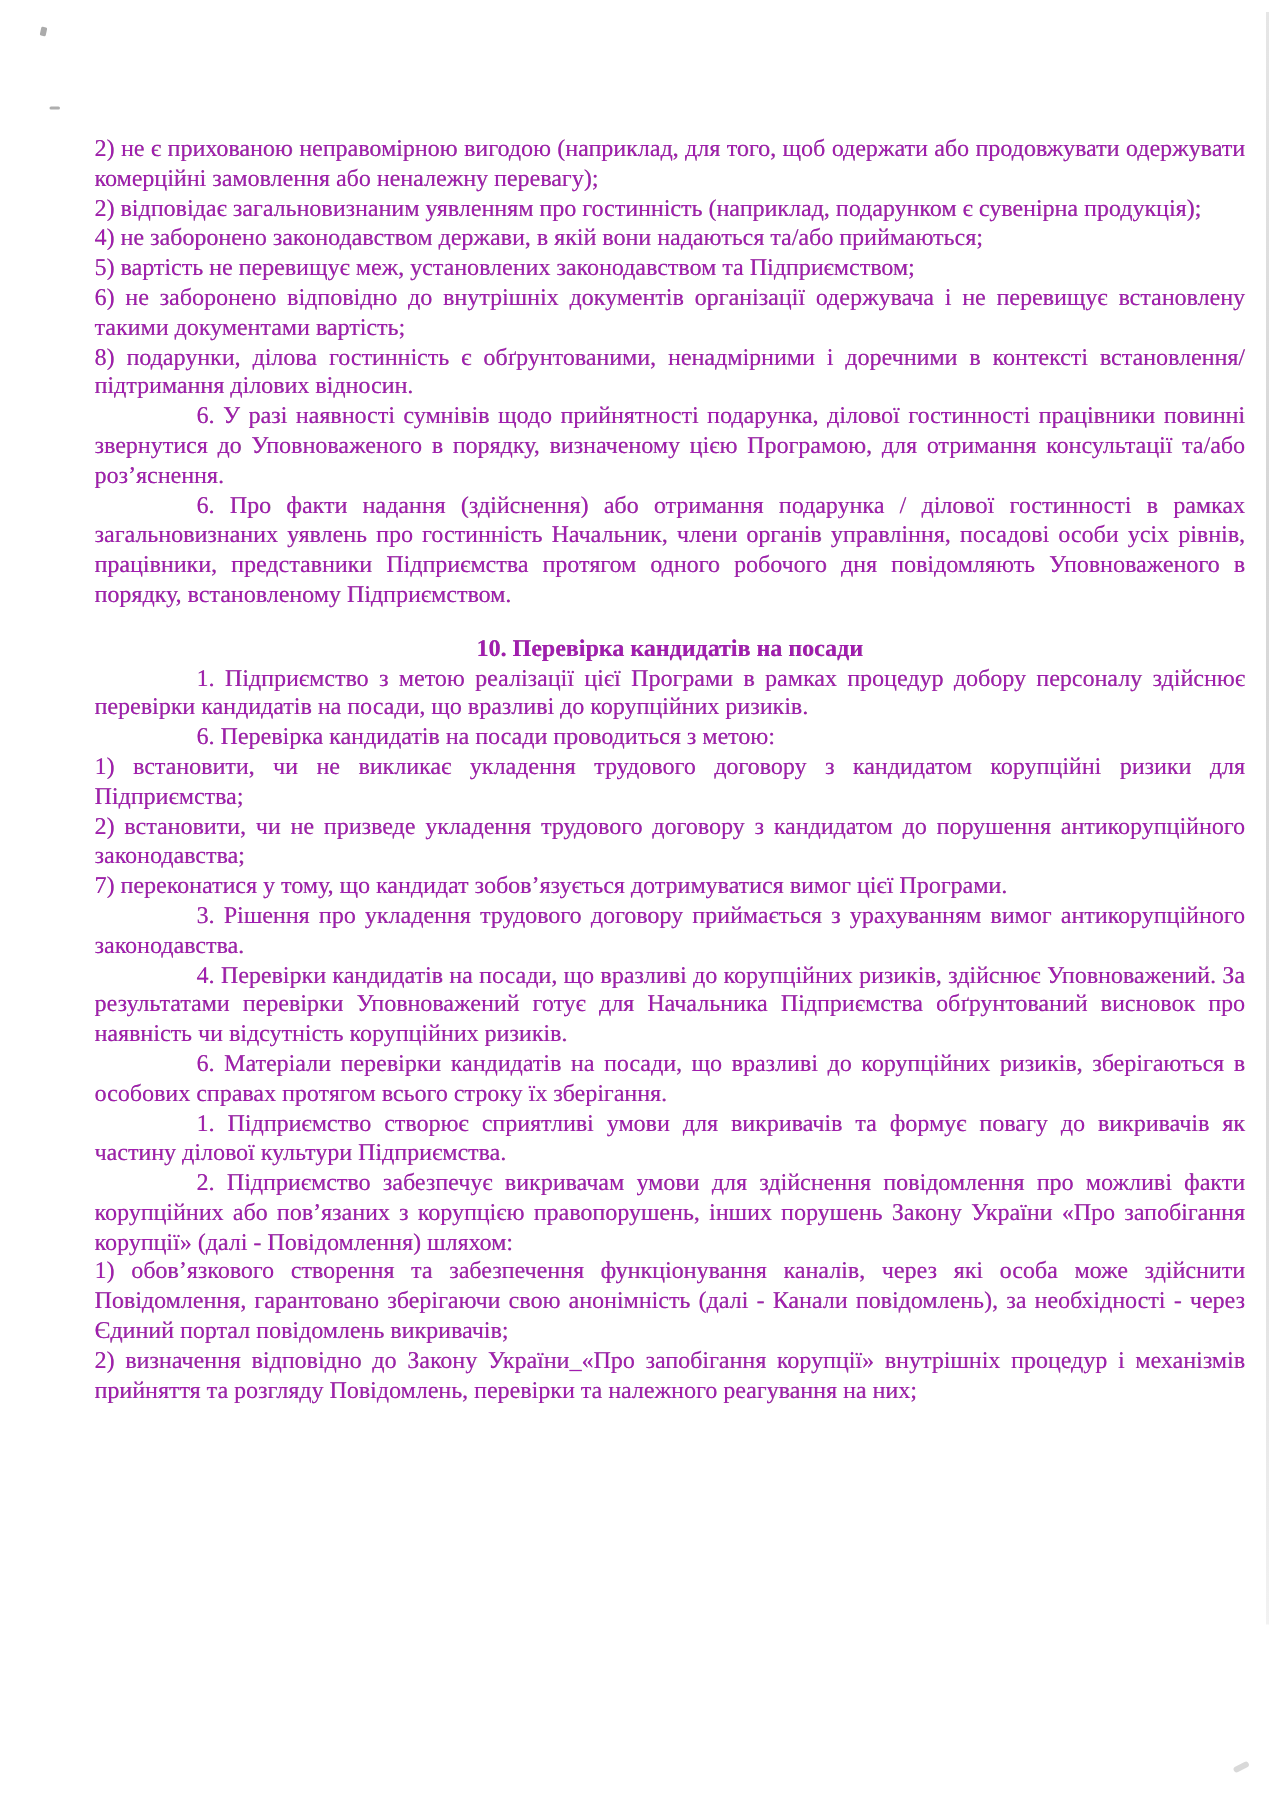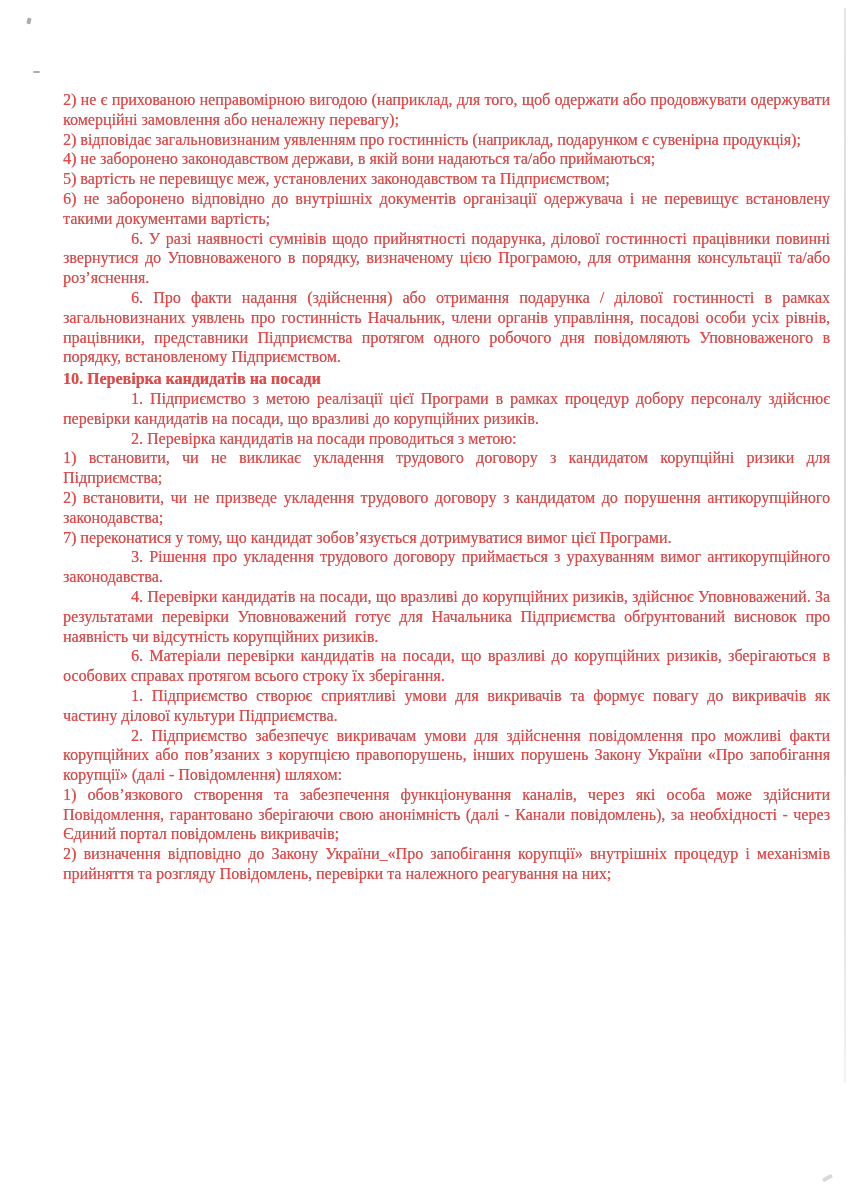--- a/index.html
+++ b/index.html
@@ -13,41 +13,41 @@
     height: 1200px;
     background: #ffffff;
     overflow: hidden;
     font-family: "Liberation Serif", "DejaVu Serif", serif;
   }
   .content {
     position: absolute;
     left: 63px;
     top: 90px;
     width: 767px;
-    color: #ef4444;
+    color: #a21caf;
     font-size: 16px;
     line-height: 19.8px;
     text-align: justify;
     text-shadow: 0.2px 0.2px 0.35px rgba(25,25,25,0.45);
   }
   p.block {
     margin: 0;
     padding: 0;
   }
   p.block.item {
     text-indent: 0;
   }
   p.block.para {
     text-indent: 68px;
   }
   p.block.heading {
     font-weight: 700;
-    text-align: left;
+    text-align: center;
     text-indent: 0;
-    margin-top: 2px;
+    margin-top: 16px;
   }
   
   .speck-1 {
     position: absolute;
     left: 27px;
     top: 18px;
     width: 4px;
     height: 6px;
     background: #8f8f8f;
     opacity: 0.75;
@@ -91,25 +91,26 @@
   <div class="speck-1"></div>
   <div class="speck-2"></div>
   <div class="speck-3"></div>
   <div class="edge-line"></div>
   <div class="content">
       <p class="block item">2) не є прихованою неправомірною вигодою (наприклад, для того, щоб одержати або продовжувати одержувати комерційні замовлення або неналежну перевагу);</p>
       <p class="block item">2) відповідає загальновизнаним уявленням про гостинність (наприклад, подарунком є сувенірна продукція);</p>
       <p class="block item">4) не заборонено законодавством держави, в якій вони надаються та/або приймаються;</p>
       <p class="block item">5) вартість не перевищує меж, установлених законодавством та Підприємством;</p>
       <p class="block item">6) не заборонено відповідно до внутрішніх документів організації одержувача і не перевищує встановлену такими документами вартість;</p>
+      <p class="block item">8) подарунки, ділова гостинність є обґрунтованими, ненадмірними і доречними в контексті встановлення/підтримання ділових відносин.</p>
       <p class="block para">6. У разі наявності сумнівів щодо прийнятності подарунка, ділової гостинності працівники повинні звернутися до Уповноваженого в порядку, визначеному цією Програмою, для отримання консультації та/або роз’яснення.</p>
       <p class="block para">6. Про факти надання (здійснення) або отримання подарунка / ділової гостинності в рамках загальновизнаних уявлень про гостинність Начальник, члени органів управління, посадові особи усіх рівнів, працівники, представники Підприємства протягом одного робочого дня повідомляють Уповноваженого в порядку, встановленому Підприємством.</p>
       <p class="block heading">10. Перевірка кандидатів на посади</p>
       <p class="block para">1. Підприємство з метою реалізації цієї Програми в рамках процедур добору персоналу здійснює перевірки кандидатів на посади, що вразливі до корупційних ризиків.</p>
-      <p class="block para">2. Перевірка кандидатів на посади проводиться з метою:</p>
+      <p class="block para">6. Перевірка кандидатів на посади проводиться з метою:</p>
       <p class="block item">1) встановити, чи не викликає укладення трудового договору з кандидатом корупційні ризики для Підприємства;</p>
       <p class="block item">2) встановити, чи не призведе укладення трудового договору з кандидатом до порушення антикорупційного законодавства;</p>
       <p class="block item">7) переконатися у тому, що кандидат зобов’язується дотримуватися вимог цієї Програми.</p>
       <p class="block para">3. Рішення про укладення трудового договору приймається з урахуванням вимог антикорупційного законодавства.</p>
       <p class="block para">4. Перевірки кандидатів на посади, що вразливі до корупційних ризиків, здійснює Уповноважений. За результатами перевірки Уповноважений готує для Начальника Підприємства обґрунтований висновок про наявність чи відсутність корупційних ризиків.</p>
       <p class="block para">6. Матеріали перевірки кандидатів на посади, що вразливі до корупційних ризиків, зберігаються в особових справах протягом всього строку їх зберігання.</p>
       <p class="block para">1. Підприємство створює сприятливі умови для викривачів та формує повагу до викривачів як частину ділової культури Підприємства.</p>
       <p class="block para">2. Підприємство забезпечує викривачам умови для здійснення повідомлення про можливі факти корупційних або пов’язаних з корупцією правопорушень, інших порушень Закону України «Про запобігання корупції» (далі - Повідомлення) шляхом:</p>
       <p class="block item">1) обов’язкового створення та забезпечення функціонування каналів, через які особа може здійснити Повідомлення, гарантовано зберігаючи свою анонімність (далі - Канали повідомлень), за необхідності - через Єдиний портал повідомлень викривачів;</p>
       <p class="block item">2) визначення відповідно до Закону України_«Про запобігання корупції» внутрішніх процедур і механізмів прийняття та розгляду Повідомлень, перевірки та належного реагування на них;</p>

